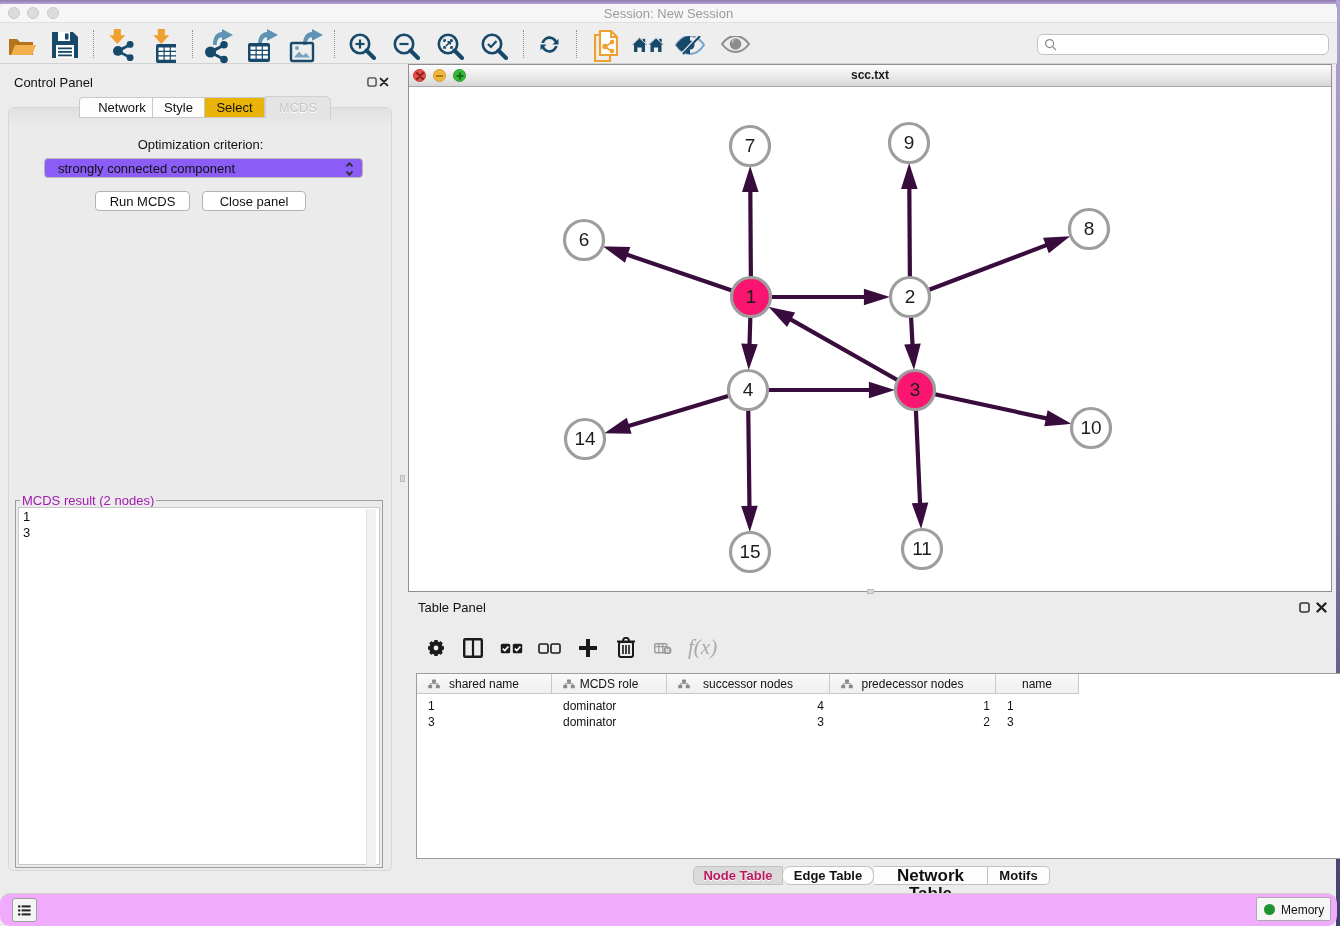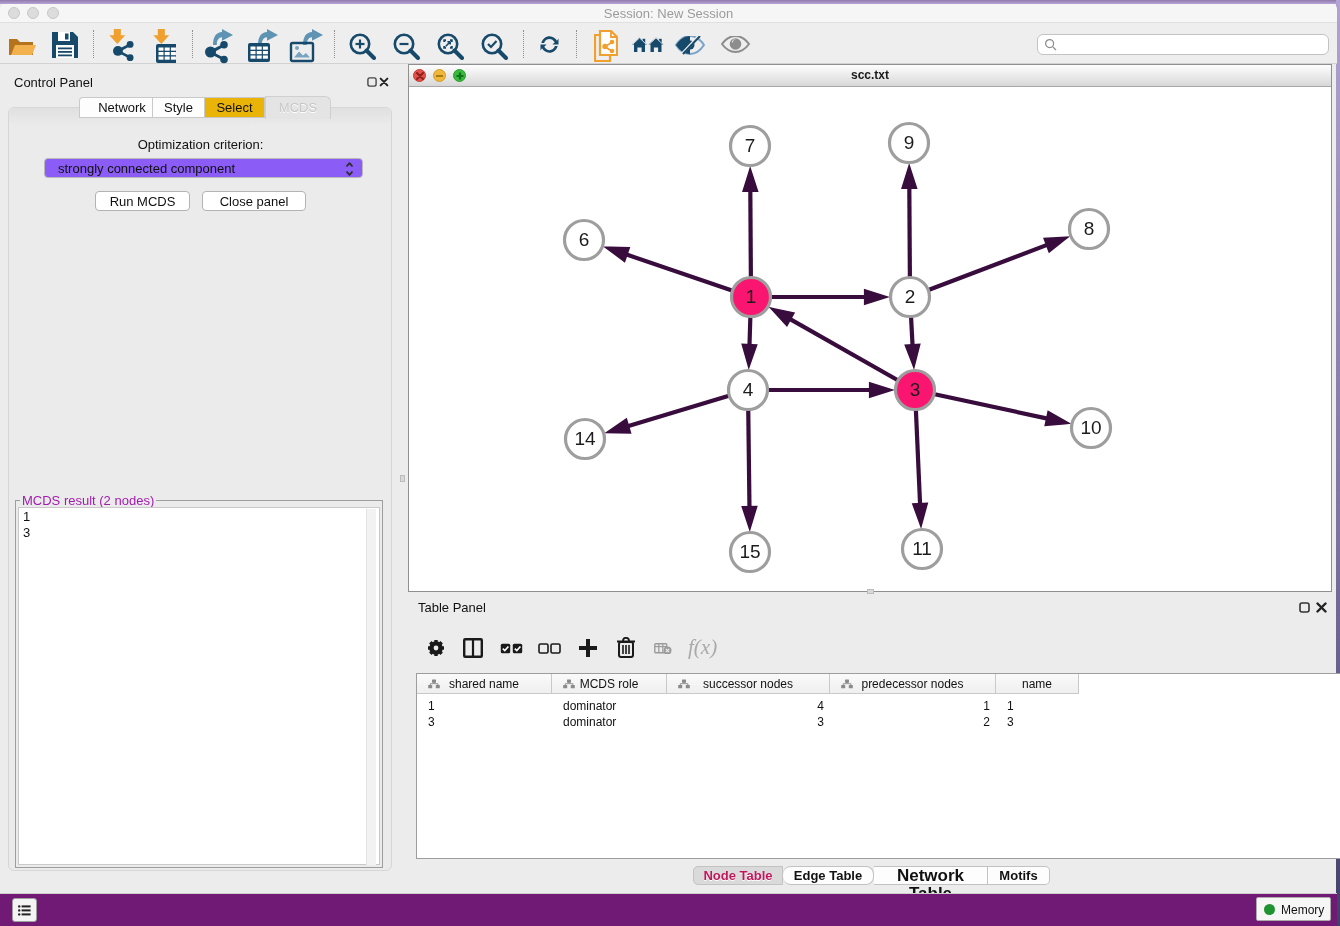--- a/index.html
+++ b/index.html
@@ -420,21 +420,21 @@
 <div class="abs" style="left:146px;top:41px;font-size:12px;color:#111;">dominator</div>
 <div class="abs" style="left:250px;top:41px;width:157px;text-align:right;font-size:12px;color:#111;">3</div>
 <div class="abs" style="left:413px;top:41px;width:160px;text-align:right;font-size:12px;color:#111;">2</div>
 <div class="abs" style="left:590px;top:41px;font-size:12px;color:#111;">3</div>
 </div>
 <div class="abs" style="left:285px;top:269px;width:90px;height:19px;background:#dadada;border:1px solid #c2c2c2;color:#be185d;text-shadow:0 1px 0 #fff;border-radius:5px 0 0 5px;font-size:13px;font-weight:bold;text-align:center;line-height:18px;">Node Table</div>
 <div class="abs" style="left:375px;top:269px;width:91px;height:19px;background:#fdfdfd;border:1px solid #c2c2c2;border-left:none;color:#111;border-radius:8px;font-size:13px;font-weight:bold;text-align:center;line-height:18px;">Edge Table</div>
 <div class="abs" style="left:466px;top:269px;width:114px;height:19px;background:#fdfdfd;border:1px solid #c2c2c2;border-left:none;color:#111;border-radius:0;font-size:17px;font-weight:bold;text-align:center;line-height:18px;">Network Table</div>
 <div class="abs" style="left:580px;top:269px;width:62px;height:19px;background:#fdfdfd;border:1px solid #c2c2c2;border-left:none;color:#111;border-radius:0 5px 5px 0;font-size:13px;font-weight:bold;text-align:center;line-height:18px;">Motifs</div>
 </div>
-<div class="abs" style="left:0;top:893px;width:1337px;height:33px;background:#701a75;border-top:1px solid #cfcfcf;">
+<div class="abs" style="left:0;top:893px;width:1337px;height:33px;background:#f0abfc;border-top:1px solid #cfcfcf;border-radius:10px;">
 <div class="abs" style="left:12px;top:4px;width:25px;height:24px;background:#f4f4f4;border:1px solid #9e9e9e;border-radius:3px;">
 <svg width="13" height="11" viewBox="0 0 13 11" style="position:absolute;left:5px;top:6px;">
         <g fill="#222">
           <circle cx="1.2" cy="1.4" r="1.2"></circle>
           <circle cx="1.2" cy="5.4" r="1.2"></circle>
           <circle cx="1.2" cy="9.4" r="1.2"></circle>
           <rect x="3.6" y="0.4" width="9" height="2"></rect>
           <rect x="3.6" y="4.4" width="9" height="2"></rect>
           <rect x="3.6" y="8.4" width="9" height="2"></rect>
         </g>

